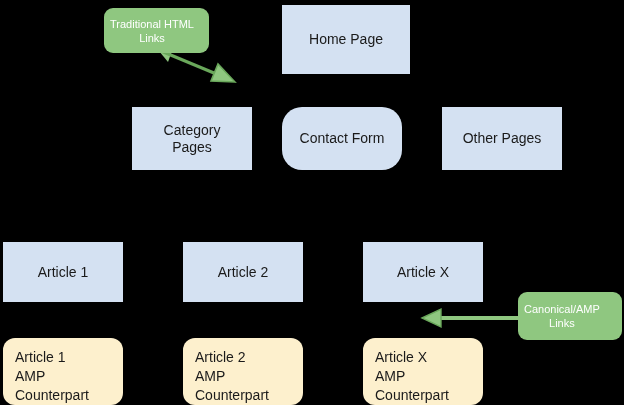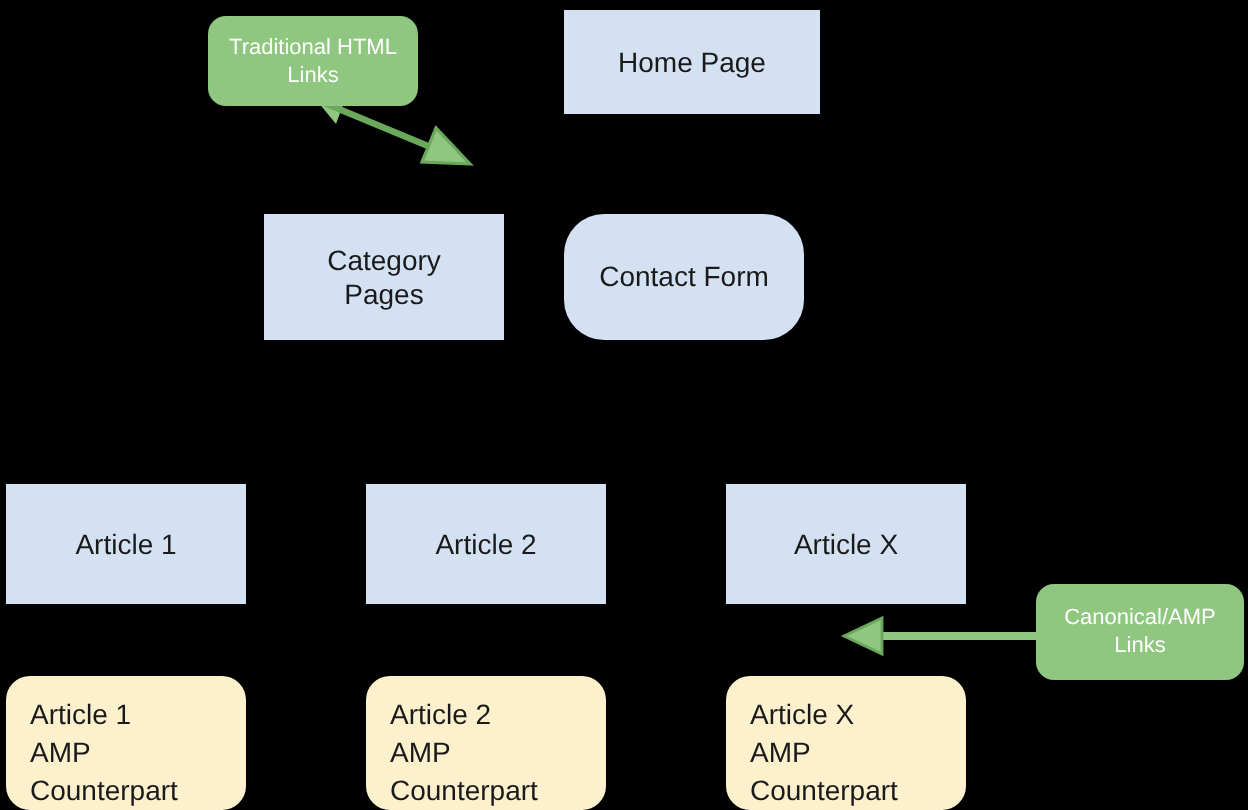--- a/index.html
+++ b/index.html
@@ -50,21 +50,20 @@
   .amp-box span { display: block; white-space: pre; }
 
   
   .callout {
     position: absolute;
     background: #8fc780;
     color: #ffffff;
     border-radius: 9px;
     display: flex;
     align-items: center;
-    justify-content: center;
     text-align: center;
     font-size: 11px;
     line-height: 14px;
     box-sizing: border-box;
     padding: 2px 6px;
   }
 
   
   #connector-layer {
     position: absolute;
@@ -73,33 +72,36 @@
     width: 624px;
     height: 405px;
     pointer-events: none;
   }
 </style>
 </head>
 <body>
 
 <div id="diagram-canvas">
 
-  <div class="node-box" style="left:282px; top:5px; width:128px; height:52px;">
+  <div class="node-box" style="left:282px; top:5px; width:128px; height:69px;">
     <span>Home Page</span>
   </div>
 
   <div class="node-box" style="left:132px; top:107px; width:120px; height:63px; white-space:pre-line;">
     <span style="white-space:pre-line;">Category
 Pages</span>
   </div>
 
   <div class="node-box" style="left:282px; top:107px; width:120px; height:63px;border-radius:20px;">
     <span>Contact Form</span>
   </div>
 
+  <div class="node-box" style="left:442px; top:107px; width:120px; height:63px;">
+    <span>Other Pages</span>
+  </div>
 
   <div class="node-box" style="left:3px; top:242px; width:120px; height:60px;">
     <span>Article 1</span>
   </div>
 
   <div class="node-box" style="left:183px; top:242px; width:120px; height:60px;">
     <span>Article 2</span>
   </div>
 
   <div class="node-box" style="left:363px; top:242px; width:120px; height:60px;">

